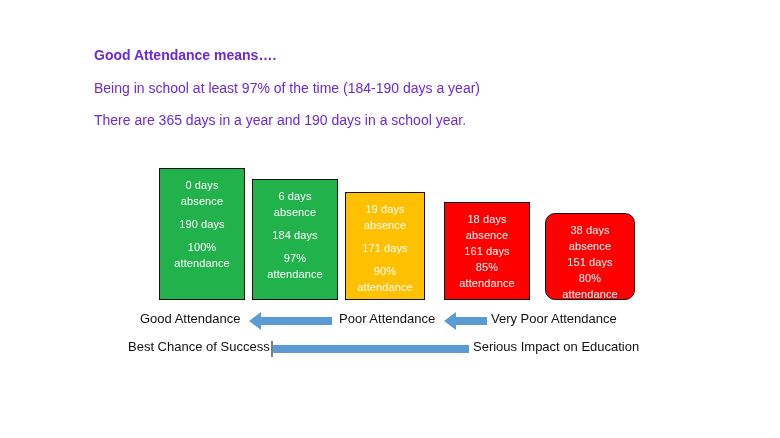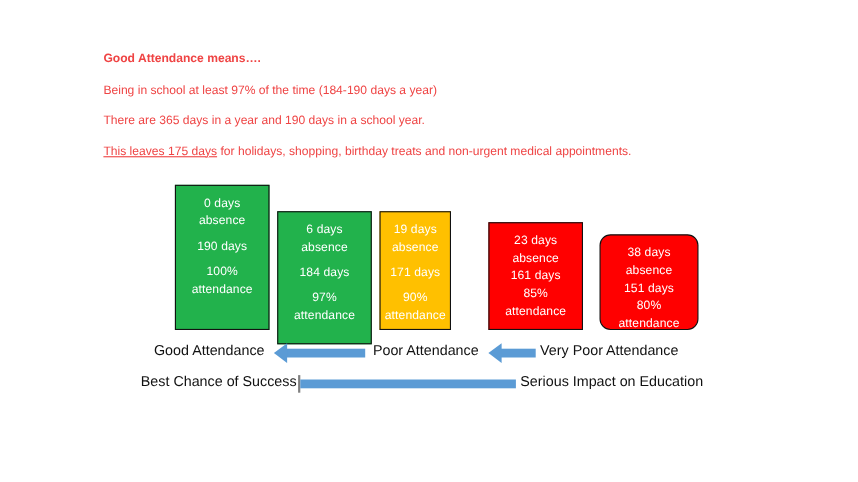--- a/index.html
+++ b/index.html
@@ -23,25 +23,25 @@
   }
 
   
   .text-block {
     position: absolute;
     left: 94px;
     top: 46px;
     width: 620px;
   }
   .line {
-    font-size: 11px;
+    font-size: 14px;
     line-height: 1.35;
     margin-bottom: 13px;
     white-space: nowrap;
-    color: #ef4444;
+    color: #6d28d9;
   }
   .line.heading {
     font-weight: bold;
     margin-bottom: 14px;
   }
   .line b { font-weight: normal; }
   .line .uline { text-decoration: underline; }
   .squiggle {
     text-decoration: underline;
     text-decoration-style: wavy;
@@ -116,59 +116,56 @@
 <div class="page">
 
   <div class="text-block">
     <div class="line heading">Good Attendance means….</div>
     <div class="line">
       <span>Being in school at least 97% of the time (184-190 days a year)</span>
     </div>
     <div class="line">
       <span>There are </span><b>365 days</b><span> in a year and </span><b>190 days</b><span> in a school year.</span>
     </div>
-    <div class="line">
-      <span class="uline squiggle">This leaves </span><b class="uline">175 days</b><span> for holidays, shopping, birthday treats and non-urgent medical appointments.</span>
-    </div>
   </div>
 
   <div class="bars">
 
     <div class="bar" style="left:142px; top:0px; width:86px; height:132px; background:#22b24c;">
       <span class="bline">0 days</span>
       <span class="bline">absence</span>
       <span class="gap"></span>
       <span class="bline">190 days</span>
       <span class="gap"></span>
       <span class="bline">100%</span>
       <span class="bline">attendance</span>
     </div>
 
-    <div class="bar" style="left:235px; top:11px; width:86px; height:121px; background:#22b24c;margin-top:13px;">
+    <div class="bar" style="left:235px; top:11px; width:86px; height:121px; background:#22b24c;">
       <span class="bline">6 days</span>
       <span class="bline">absence</span>
       <span class="gap"></span>
       <span class="bline">184 days</span>
       <span class="gap"></span>
       <span class="bline">97%</span>
       <span class="bline">attendance</span>
     </div>
 
-    <div class="bar" style="left:328px; top:24px; width:65px; height:108px; background:#ffc000;">
+    <div class="bar" style="left:328px; top:24px; width:80px; height:108px; background:#ffc000;">
       <span class="bline">19 days</span>
       <span class="bline">absence</span>
       <span class="gap"></span>
       <span class="bline">171 days</span>
       <span class="gap"></span>
       <span class="bline">90%</span>
       <span class="bline">attendance</span>
     </div>
 
     <div class="bar" style="left:427px; top:34px; width:86px; height:98px; background:#ff0000;">
-      <span class="bline">23 days</span>
+      <span class="bline">18 days</span>
       <span class="bline">absence</span>
       <span class="bline">161 days</span>
       <span class="bline">85%</span>
       <span class="bline">attendance</span>
     </div>
 
     <div class="bar" style="left:528px; top:45px; width:90px; height:87px; background:#ff0000;border-radius:10px;">
       <span class="bline">38 days</span>
       <span class="bline">absence</span>
       <span class="bline">151 days</span>

